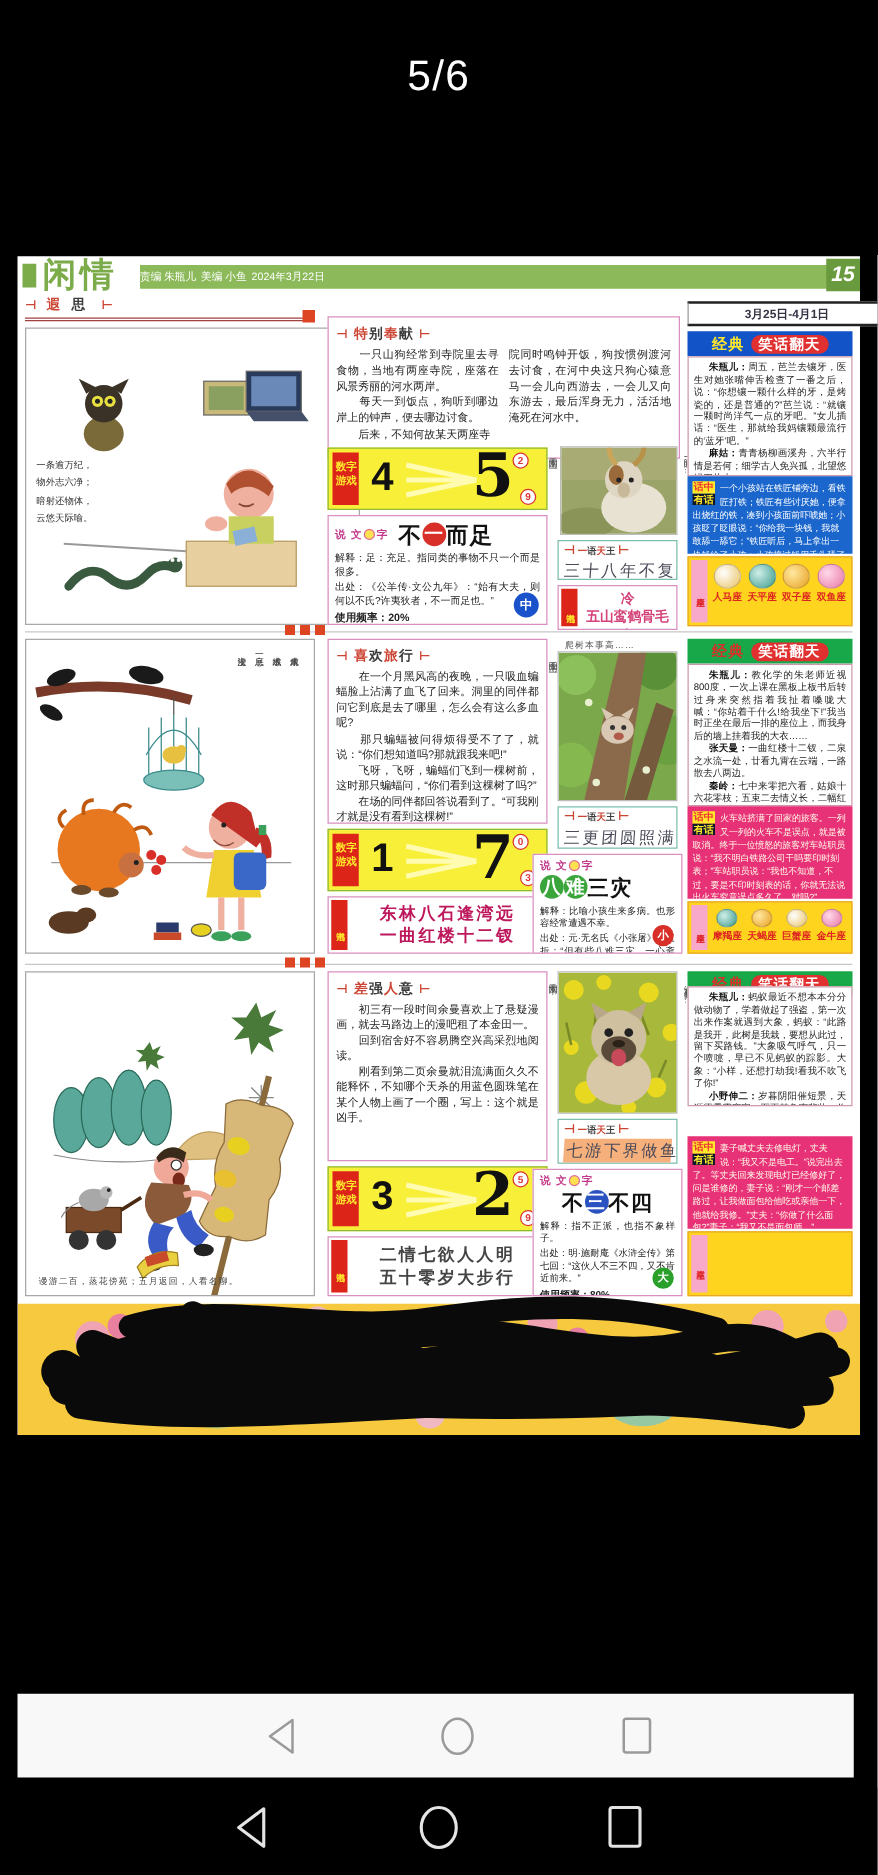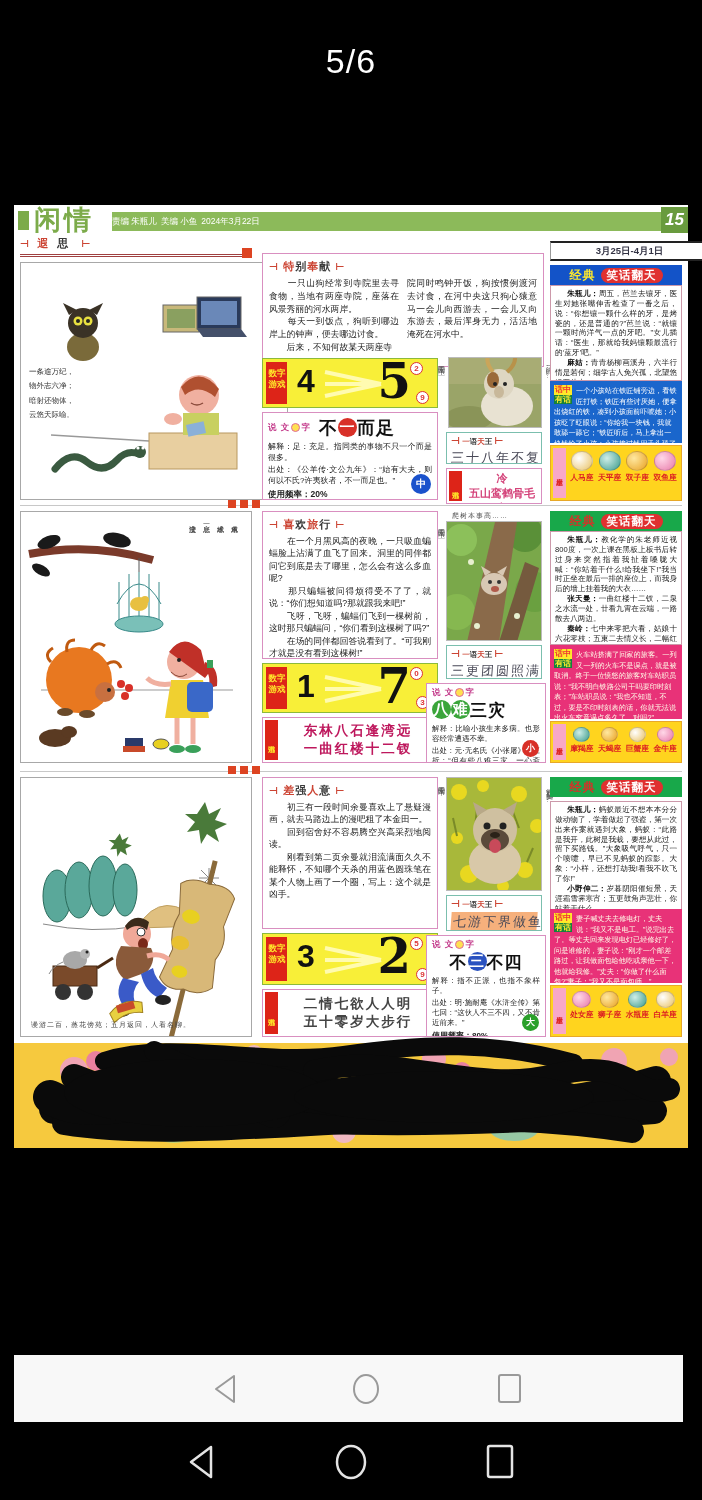--- a/index.html
+++ b/index.html
@@ -59,21 +59,21 @@
 .jk-tag{color:#ffe92a;font-size:12px;font-weight:bold;letter-spacing:1px}
 .jk-head-green .jk-tag{color:#d83028}
 .jk-title{background:#e03030;color:#fff;font-size:11.5px;font-weight:bold;padding:0 6px;border-radius:8px;letter-spacing:1px}
 .jk-body{position:absolute;background:#fff;border:1px solid #c9a;padding:3px 4px;overflow:hidden}
 .jk-body p{font-size:7.6px;line-height:1.3;text-align:justify;text-indent:1.6em}
 .jk-body b{color:#111}
 .hz{position:absolute;color:#fff;padding:4px;overflow:hidden}
 .hz-blue{background:#1a66cc}.hz-pink{background:#e83278}
 .hz-label{float:left;width:18px;margin-right:4px;text-align:center}
 .hz-row{font-size:8px;font-weight:bold;line-height:1.2;display:block}
-.hz-row1{color:#e33;background:#ffe92a}.hz-row2{color:#ffe92a;background:#15803d}
+.hz-row1{color:#e33;background:#ffe92a}.hz-row2{color:#ffe92a;background:#0f172a}
 .hz-text{font-size:7.2px;line-height:1.32;text-align:justify;color:#fff}
 .hz-pink .hz-text{color:#fffbe8}
 
 .zod{position:absolute;background:#ffd41e;border:1px solid #e8a828;overflow:hidden}
 .zod-label{position:absolute;left:2px;top:2px;bottom:2px;width:13px;background:#f8a8c8;color:#d22;font-size:7px;writing-mode:vertical-rl;text-align:center;line-height:13px}
 .zod-cells{position:absolute;left:17px;right:2px;top:2px;bottom:2px;display:flex}
 .zod-cell{flex:1;text-align:center;padding-top:2px}
 .zt{width:22px;height:20px;border-radius:50%;margin:1px auto;border:1px solid rgba(0,0,0,.15)}
 .zt1{background:radial-gradient(circle at 35% 35%,#fff,#e8c060)}
 .zt2{background:radial-gradient(circle at 35% 35%,#cfeee8,#3a9a8a)}
@@ -584,51 +584,33 @@
     <div class="idm-text" style="font-size:7.5px">解释：指不正派，也指不象样子。</div>
     <div class="idm-text" style="font-size:7.5px">出处：明·施耐庵《水浒全传》第七回：“这伙人不三不四，又不肯近前来。”</div>
     <div class="idm-freq" style="font-size:8px">使用频率：80%</div>
     <div class="badge badge-green" style="width:17px;height:17px;font-size:9px">大</div>
   </div>
 
   <div class="jk-head jk-head-green" style="left:536px;top:572px;width:132px">
     <span class="jk-tag">经典</span>
     <span class="jk-title">笑话翻天</span>
   </div>
-  <div class="jk-body" style="left:536px;top:596px;width:132px;height:112px">
+  <div class="jk-body" style="left:536px;top:584px;width:132px;height:96px">
     <p><b>朱瓶儿：</b><span>蚂蚁最近不想本本分分做动物了，学着做起了强盗，第一次出来作案就遇到大象，蚂蚁：“此路是我开，此树是我栽，要想从此过，留下买路钱。”大象吸气呼气，只一个喷嚏，早已不见蚂蚁的踪影。大象：“小样，还想打劫我!看我不吹飞了你!”</span></p>
     <p><b>小野伸二：</b><span>岁暮阴阳催短景，天涯霜雪霁寒宵；五更鼓角声悲壮，你站着干什么。</span></p>
   </div>
   <div class="hz hz-pink" style="left:536px;top:704px;width:132px;height:74px">
     <span class="hz-label">
       <span class="hz-row hz-row1">话中</span>
       <span class="hz-row hz-row2">有话</span>
     </span>
     <span class="hz-text">妻子喊丈夫去修电灯，丈夫说：“我又不是电工。”说完出去了。等丈夫回来发现电灯已经修好了，问是谁修的，妻子说：“刚才一个邮差路过，让我做面包给他吃或亲他一下，他就给我修。”丈夫：“你做了什么面包?”妻子：“我又不是面包师。”</span>
   </div>
   <div class="zod" style="left:536px;top:780px;width:132px;height:52px">
     <div class="zod-label">幸运星座</div>
-    <div class="zod-cells">
-      <div class="zod-cell">
-          <div class="zt zt4" style="width:19px;height:17px"></div>
-          <div class="zod-name">处女座</div>
-        </div>
-      <div class="zod-cell">
-          <div class="zt zt3" style="width:19px;height:17px"></div>
-          <div class="zod-name">狮子座</div>
-        </div>
-      <div class="zod-cell">
-          <div class="zt zt2" style="width:19px;height:17px"></div>
-          <div class="zod-name">水瓶座</div>
-        </div>
-      <div class="zod-cell">
-          <div class="zt zt1" style="width:19px;height:17px"></div>
-          <div class="zod-name">白羊座</div>
-        </div>
-    </div>
   </div>
 
   <div class="abs" style="left:0;top:826px;width:674px;height:117px;overflow:hidden">
     <svg width="674" height="117" viewBox="0 0 674 117">
       <rect y="12" width="674" height="105" fill="#f6c93e"></rect>
       <g opacity="0.9">
         <circle cx="60" cy="40" r="14" fill="#f0a0c0"></circle>
           <circle cx="82" cy="30" r="10" fill="#e879aa"></circle>
           <circle cx="120" cy="52" r="12" fill="#f0a0c0"></circle>
         <circle cx="420" cy="28" r="12" fill="#f0a0c0"></circle>

